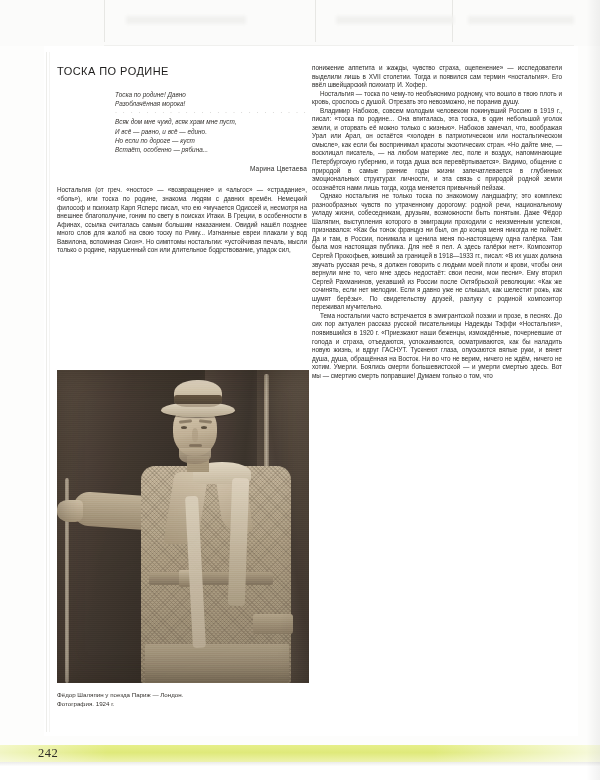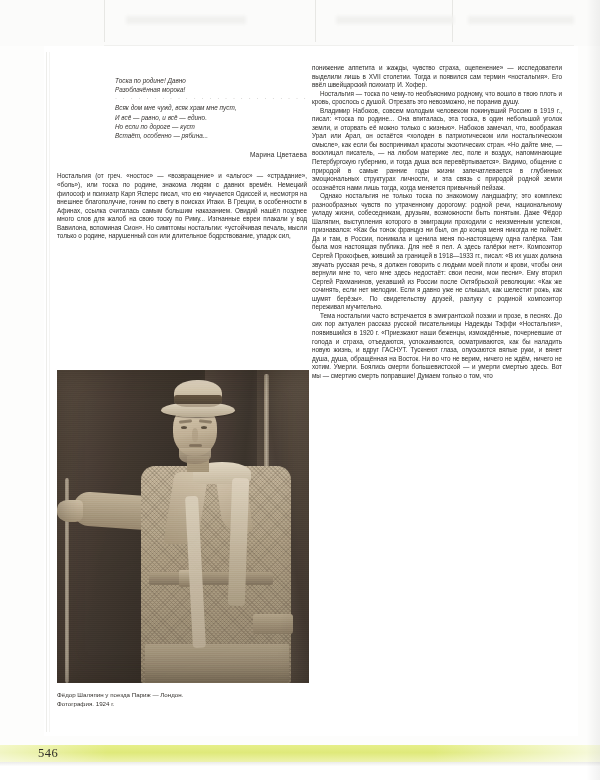--- a/index.html
+++ b/index.html
@@ -296,20 +296,21 @@
     <div class="ghost-word" style="left:336px;width:118px"></div>
     <div class="ghost-word" style="left:468px;width:106px"></div>
     <div id="ghost-baseline"></div>
   </div>
 
   <div id="sheet"></div>
   <div id="gutter-rule-a"></div>
   <div id="gutter-rule-b"></div>
 
   <div id="col-left" class="col">
+    <h1 id="title">ТОСКА ПО РОДИНЕ</h1>
 
     <div id="epigraph">
       <div class="stanza">Тоска по родине! Давно</div>
       <div class="stanza">Разоблачённая морока!</div>
       <span class="gap">· · · · · · · · · · · · · · · · · · · · · · · · · ·</span>
       <div class="stanza">Всяк дом мне чужд, всяк храм мне пуст,</div>
       <div class="stanza">И всё — равно, и всё — едино.</div>
       <div class="stanza">Но если по дороге — куст</div>
       <div class="stanza">Встаёт, особенно — рябина...</div>
       <div id="epi-author">Марина Цветаева</div>
@@ -372,17 +373,17 @@
   <div id="col-right" class="col">
     <p class="para first">понижение аппетита и жажды, чувство страха, оцепенение» — исследователи выделили лишь в XVII столетии. Тогда и появился сам термин «ностальгия». Его ввёл швейцарский психиатр И. Хофер.</p>
     <p class="para">Ностальгия — тоска по чему-то необъяснимо родному, что вошло в твою плоть и кровь, срослось с душой. Отрезать это невозможно, не поранив душу.</p>
     <p class="para">Владимир Набоков, совсем молодым человеком покинувший Россию в 1919 г., писал: «тоска по родине... Она впиталась, эта тоска, в один небольшой уголок земли, и оторвать её можно только с жизнью». Набоков замечал, что, воображая Урал или Арал, он остаётся «холоден в патриотическом или ностальгическом смысле», как если бы воспринимал красоты экзотических стран. «Но дайте мне, — восклицал писатель, — на любом материке лес, поле и воздух, напоминающие Петербургскую губернию, и тогда душа вся перевёртывается». Видимо, общение с природой в самые ранние годы жизни запечатлевается в глубинных эмоциональных структурах личности, и эта связь с природой родной земли осознаётся нами лишь тогда, когда меняется привычный пейзаж.</p>
     <p class="para">Однако ностальгия не только тоска по знакомому ландшафту; это комплекс разнообразных чувств по утраченному дорогому: родной речи, национальному укладу жизни, собеседникам, друзьям, возможности быть понятым. Даже Фёдор Шаляпин, выступления которого в эмиграции проходили с неизменным успехом, признавался: «Как бы тонок француз ни был, он до конца меня никогда не поймёт. Да и там, в России, понимала и ценила меня по-настоящему одна галёрка. Там была моя настоящая публика. Для неё я пел. А здесь галёрки нет». Композитор Сергей Прокофьев, живший за границей в 1918—1933 гг., писал: «В их ушах должна звучать русская речь, я должен говорить с людьми моей плоти и крови, чтобы они вернули мне то, чего мне здесь недостаёт: свои песни, мои песни». Ему вторил Сергей Рахманинов, уехавший из России после Октябрьской революции: «Как же сочинять, если нет мелодии. Если я давно уже не слышал, как шелестит рожь, как шумят берёзы». По свидетельству друзей, разлуку с родиной композитор переживал мучительно.</p>
     <p class="para">Тема ностальгии часто встречается в эмигрантской поэзии и прозе, в песнях. До сих пор актуален рассказ русской писательницы Надежды Тэффи «Ностальгия», появившийся в 1920 г. «Приезжают наши беженцы, измождённые, почерневшие от голода и страха, отъедаются, успокаиваются, осматриваются, как бы наладить новую жизнь, и вдруг ГАСНУТ. Тускнеют глаза, опускаются вялые руки, и вянет душа, душа, обращённая на Восток. Ни во что не верим, ничего не ждём, ничего не хотим. Умерли. Боялись смерти большевистской — и умерли смертью здесь. Вот мы — смертию смерть поправшие! Думаем только о том, что</p>
   </div>
 
   <div id="footer-band"></div>
   <div id="footer-band-fade"></div>
-  <div id="page-number">546</div>
+  <div id="page-number">242</div>
   <div id="footer-shadow"></div>
   <div id="bottom-white"></div>
   <div id="right-edge-shade"></div>
 </div>
 
 </body></html>

